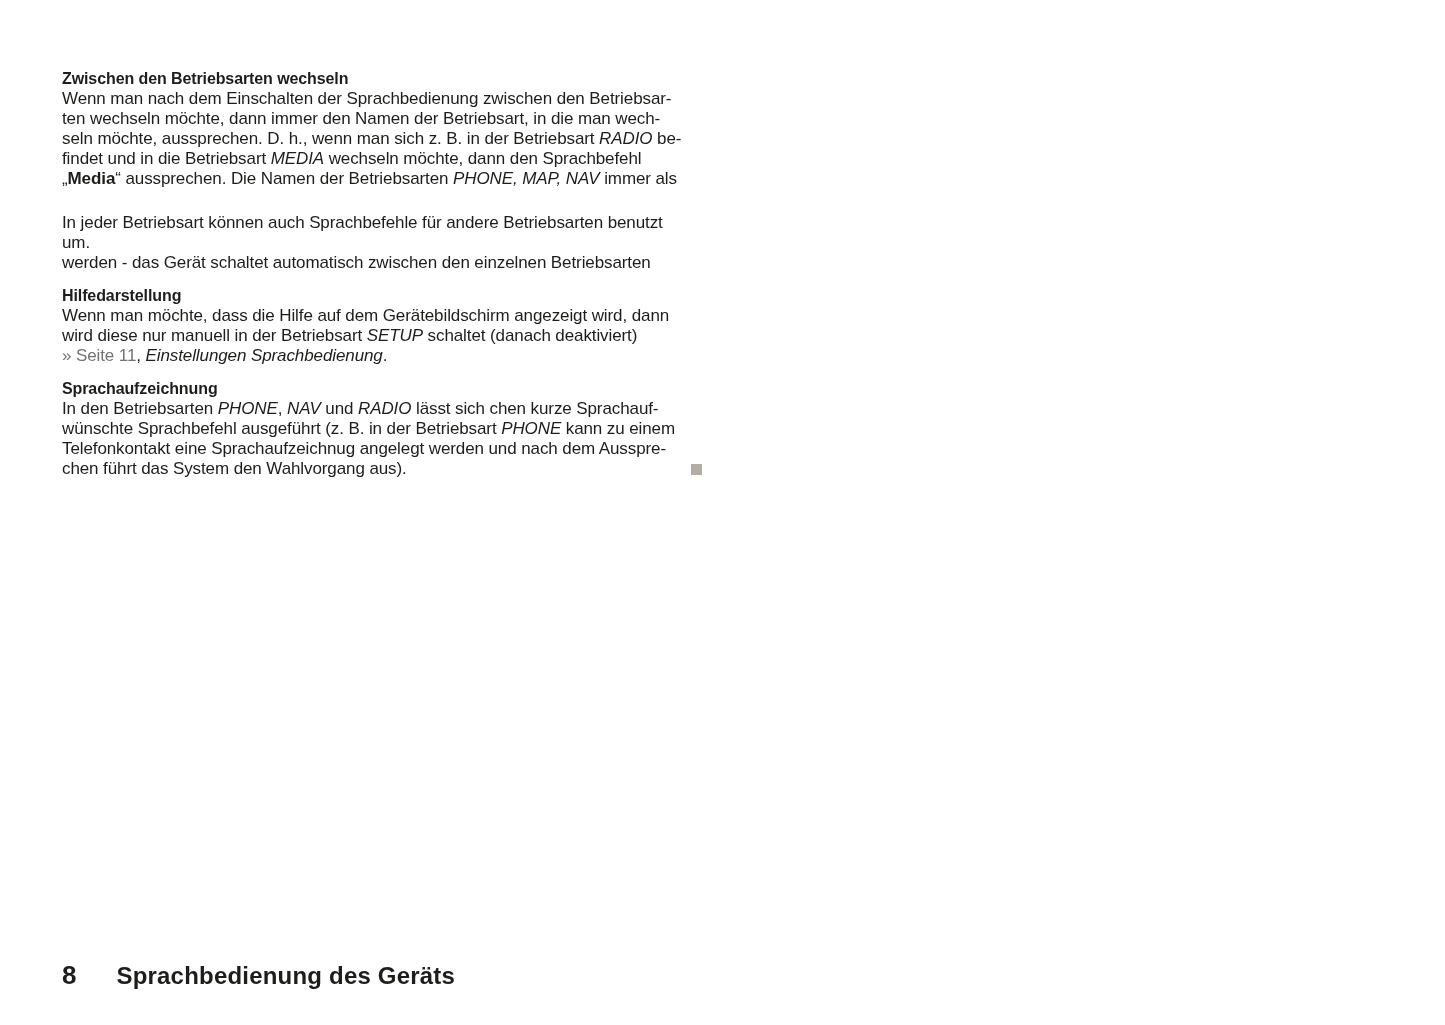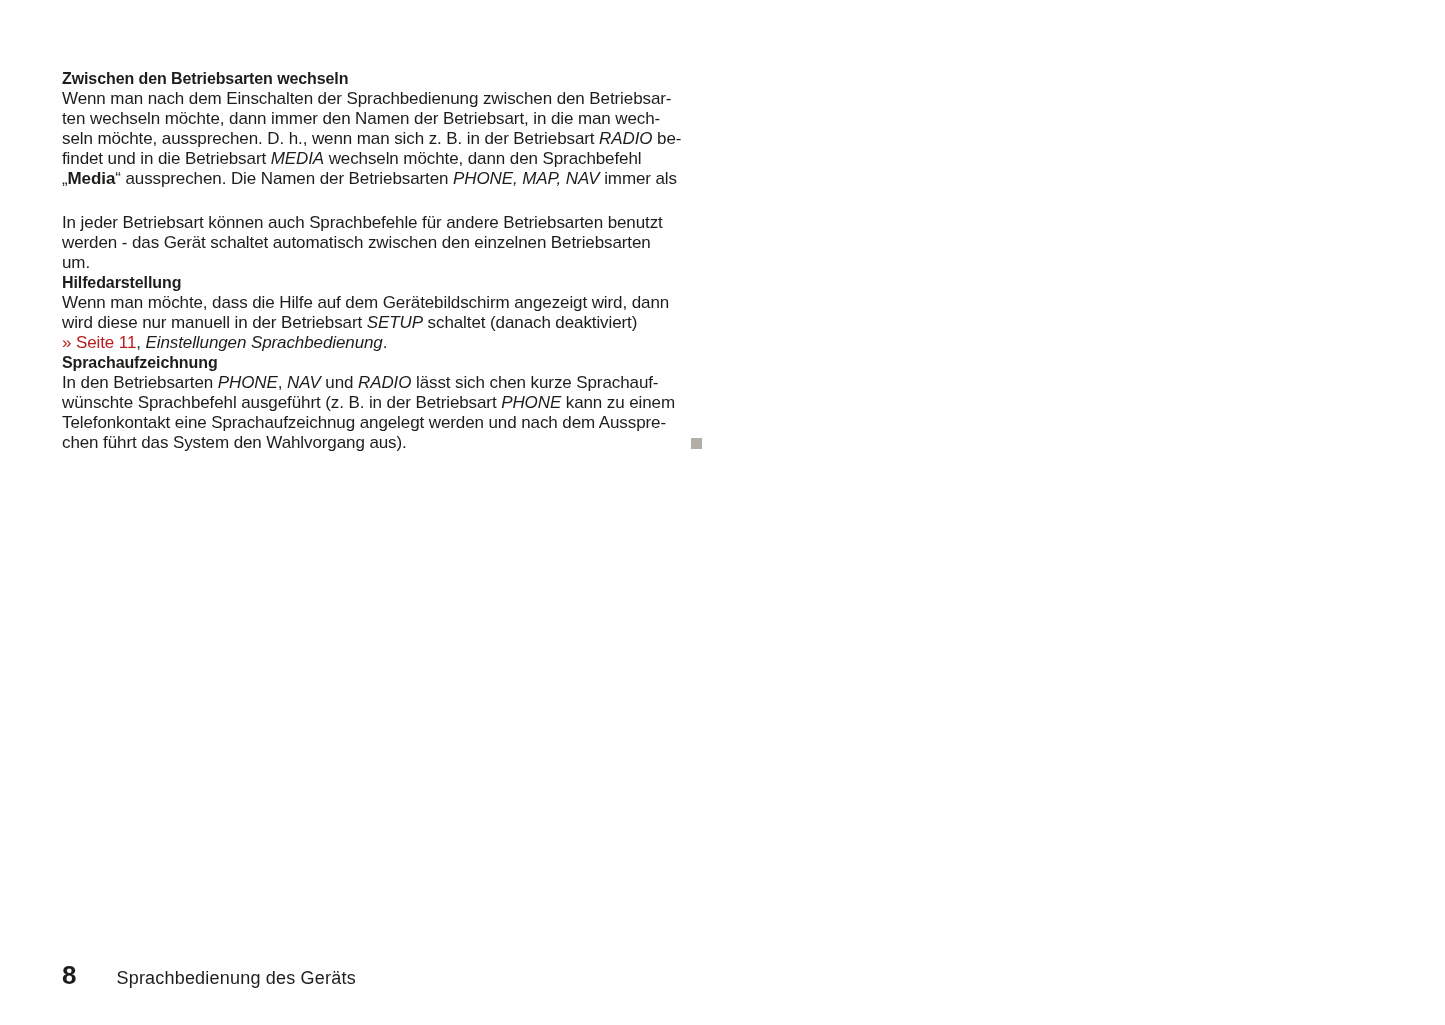--- a/index.html
+++ b/index.html
@@ -14,32 +14,32 @@
   }
   .content {
     position: absolute;
     left: 62px;
     top: 69px;
     width: 640px;
     font-size: 17px;
     line-height: 20px;
     letter-spacing: -0.1px;
   }
-  .block + .block { }
+  .block + .block { margin-top: 13px; }
   .para + .para { margin-top: 24px; }
   .h {
     margin: 0;
     font-size: 16px;
     line-height: 20px;
     font-weight: 700;
   }
   .ln { white-space: pre; }
   .i { font-style: italic; }
   .b { font-weight: 700; }
-  .g { color: #b91c1c; cursor: pointer; }
+  .g { color: #737373; cursor: pointer; }
   .ln-end {
     display: flex;
     justify-content: space-between;
     align-items: center;
     width: 100%;
   }
   .endmark {
     width: 11px;
     height: 11px;
     background: #b2aea7;
@@ -52,22 +52,22 @@
     display: flex;
     align-items: baseline;
     gap: 40px;
   }
   .pagenum {
     font-size: 26px;
     font-weight: 700;
     line-height: 26px;
   }
   .chapter {
-    font-size: 18px;
-    font-weight: 400;
+    font-size: 24px;
+    font-weight: 700;
     letter-spacing: 0.2px;
   }
 </style>
 </head>
 <body>
 
 <div class="page">
 
   <div class="content">
 
@@ -75,22 +75,22 @@
       <h3 class="h">Zwischen den Betriebsarten wechseln</h3>
       <div class="para">
         <div class="ln"><span>Wenn man nach dem Einschalten der Sprachbedienung zwischen den Betriebsar-</span></div>
         <div class="ln"><span>ten wechseln möchte, dann immer den Namen der Betriebsart, in die man wech-</span></div>
         <div class="ln"><span>seln möchte, aussprechen. D. h., wenn man sich z. B. in der Betriebsart </span><span class="i">RADIO</span><span> be-</span></div>
         <div class="ln"><span>findet und in die Betriebsart </span><span class="i">MEDIA</span><span> wechseln möchte, dann den Sprachbefehl</span></div>
         <div class="ln"><span>„</span><span class="b">Media</span><span>“ aussprechen. Die Namen der Betriebsarten </span><span class="i">PHONE, MAP, NAV</span><span> immer als</span></div>
       </div>
       <div class="para">
         <div class="ln"><span>In jeder Betriebsart können auch Sprachbefehle für andere Betriebsarten benutzt</span></div>
+        <div class="ln"><span>um.</span></div>
         <div class="ln"><span>werden - das Gerät schaltet automatisch zwischen den einzelnen Betriebsarten</span></div>
-        <div class="ln"><span>um.</span></div>
       </div>
     </section>
 
     <section class="block">
       <h3 class="h">Hilfedarstellung</h3>
       <div class="para">
         <div class="ln"><span>Wenn man möchte, dass die Hilfe auf dem Gerätebildschirm angezeigt wird, dann</span></div>
         <div class="ln"><span>wird diese nur manuell in der Betriebsart </span><span class="i">SETUP</span><span> schaltet (danach deaktiviert)</span></div>
         <div class="ln"><span class="g">» Seite 11</span><span>, </span><span class="i">Einstellungen Sprachbedienung</span><span>.</span></div>
       </div>

